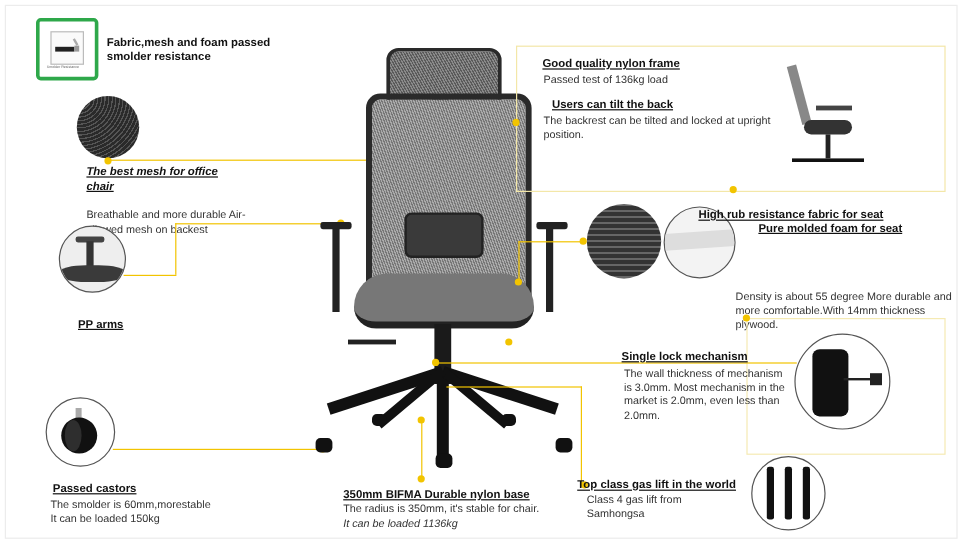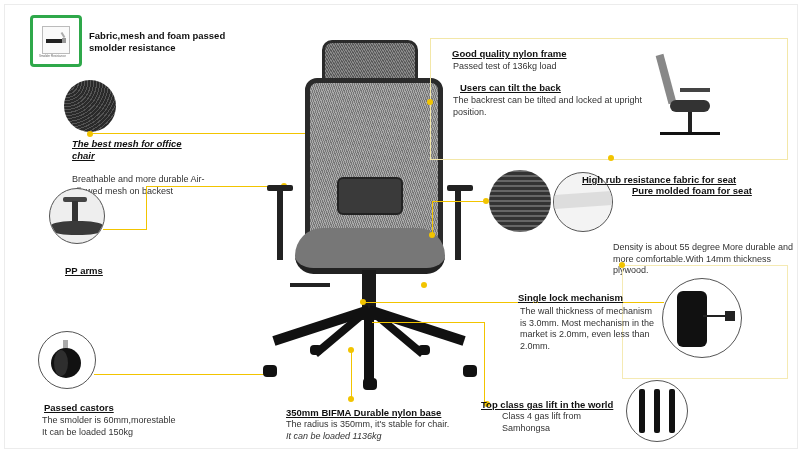--- a/index.html
+++ b/index.html
@@ -135,18 +135,18 @@
 <div class="dot" style="left:348px;top:347px;"></div>
 <div class="dot" style="left:348px;top:396px;"></div>
 <div class="abs title" style="left:286px;top:407px;">350mm BIFMA Durable nylon base</div>
 <div class="abs desc" style="left:286px;top:419px;">The radius is 350mm, it's stable for chair.</div>
 <div class="abs desc" style="left:286px;top:431px;font-style:italic;">It can be loaded 1136kg</div>
 
 <div class="line" style="left:372px;top:322px;width:113px;height:1px;"></div>
 <div class="line" style="left:484px;top:322px;width:1px;height:82px;"></div>
 <div class="dot" style="left:484px;top:401px;"></div>
 <div class="abs title" style="left:481px;top:399px;">Top class gas lift in the world</div>
-<div class="abs desc" style="left:502px;top:411px;width:100px;">Class 4 gas lift from Samhongsa</div>
+<div class="abs desc" style="left:489px;top:411px;width:100px;">Class 4 gas lift from Samhongsa</div>
 <div class="circle" style="left:626px;top:380px;width:60px;height:60px;">
   <div style="position:absolute;left:12px;top:8px;width:6px;height:44px;background:#111;border-radius:2px;"></div>
   <div style="position:absolute;left:27px;top:8px;width:6px;height:44px;background:#111;border-radius:2px;"></div>
   <div style="position:absolute;left:42px;top:8px;width:6px;height:44px;background:#111;border-radius:2px;"></div>
 </div>
 
 </body></html>

